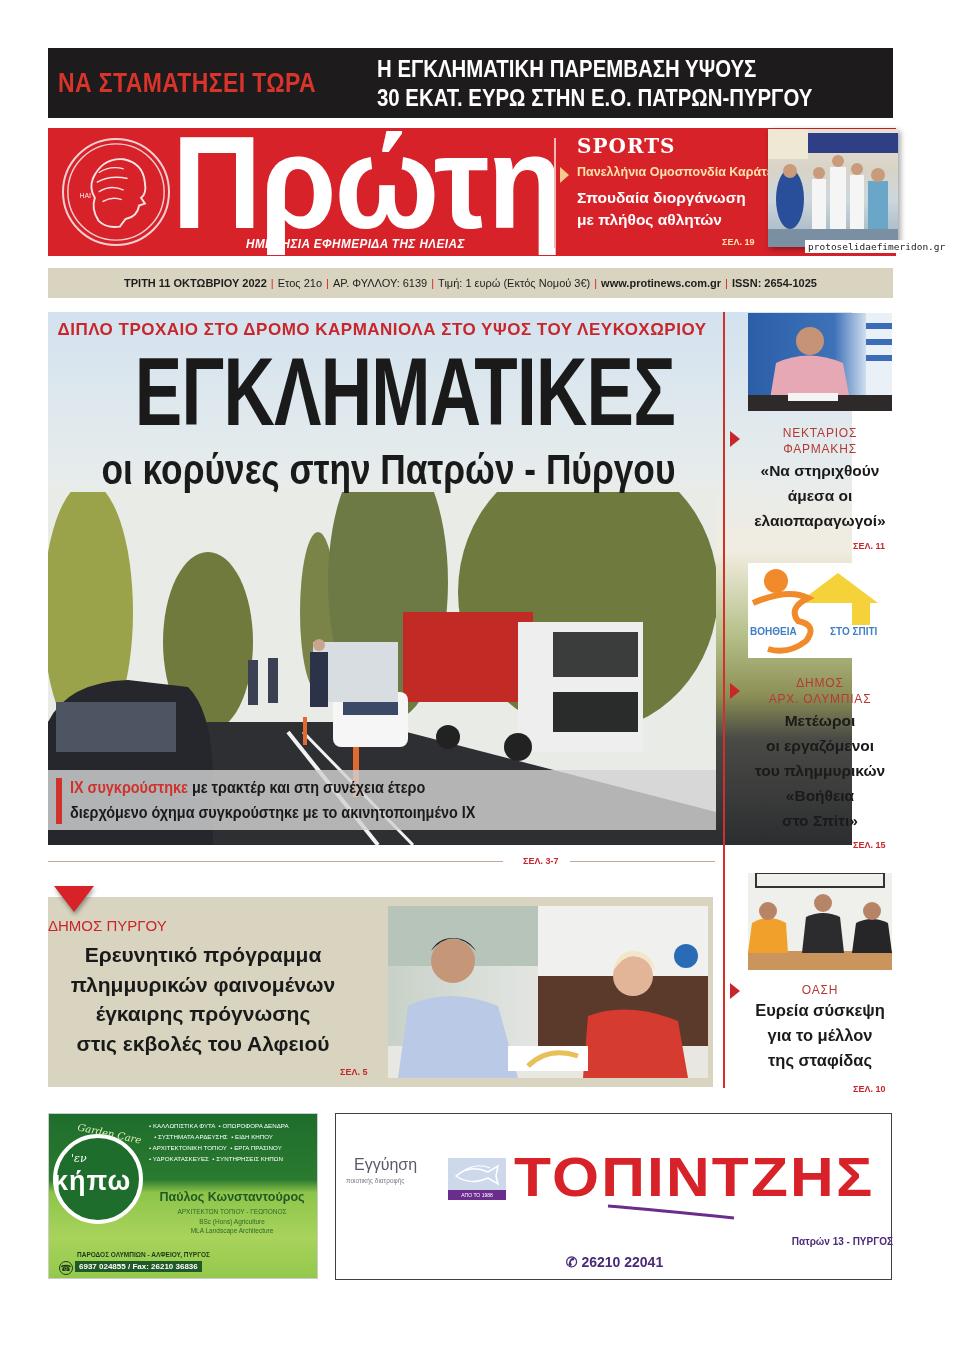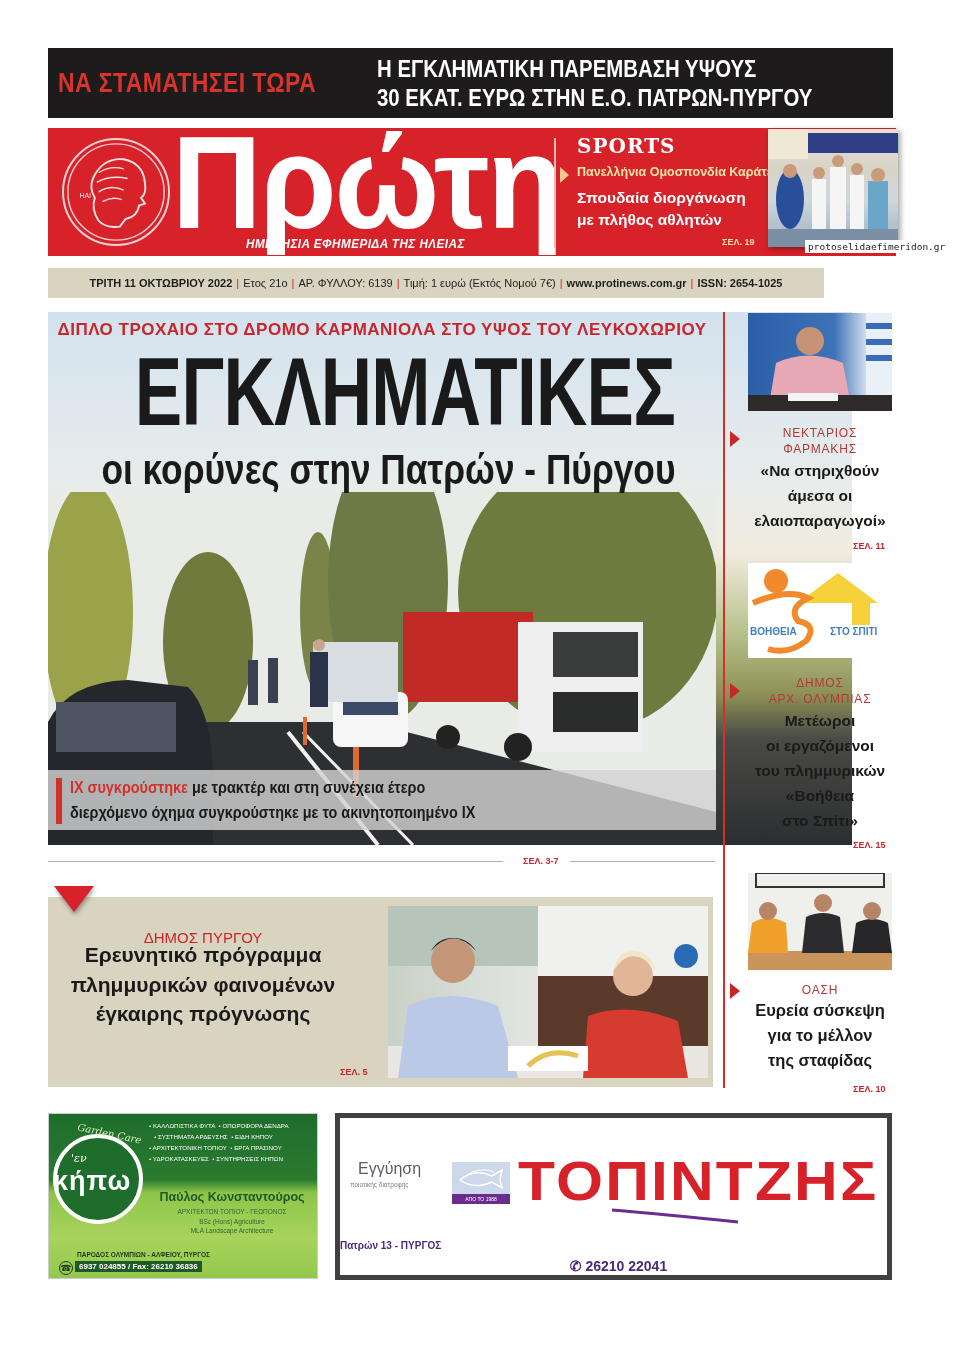--- a/index.html
+++ b/index.html
@@ -20,56 +20,56 @@
   .mast-divider { left: 554px; top: 138px; width: 2px; height: 110px; background: #f3b5b5; }
   .sports-title { left: 577px; top: 134px; color: #ffffff; font-family: "DejaVu Serif", serif; font-weight: bold; font-size: 20px; letter-spacing: 1px; }
   .sports-arrow { left: 560px; top: 167px; width: 0; height: 0; border-top: 8px solid transparent; border-bottom: 8px solid transparent; border-left: 9px solid #f6c98f; }
   .sports-sub { left: 577px; top: 165px; color: #ffe3a8; font-family: "Liberation Sans", sans-serif; font-size: 12.5px; font-weight: bold; white-space: nowrap; }
   .sports-headline { left: 577px; top: 187px; color: #ffffff; font-family: "Liberation Sans", sans-serif; font-size: 15.5px; font-weight: bold; line-height: 22px; white-space: nowrap; }
   .sports-page { left: 722px; top: 237px; color: #ffe3a8; font-family: "Liberation Sans", sans-serif; font-weight: bold; font-size: 9px; }
   .sports-photo { left: 768px; top: 129px; width: 130px; height: 118px; background: linear-gradient(180deg, #e7e0d3 0%, #d8d3c7 35%, #cdd7dc 60%, #9fb0c0 100%); box-shadow: 2px 2px 6px rgba(0,0,0,0.4); overflow: hidden; }
   .watermark { left: 805px; top: 240px; background: #ffffff; color: #222; font-family: "DejaVu Sans Mono", monospace; font-size: 9.5px; padding: 1px 3px; white-space: nowrap; }
 
   
-  .date-strip { left: 48px; top: 268px; width: 776px; height: 30px; background: #d9d4c0; display: flex; align-items: center; justify-content: center; font-family: "Liberation Sans", sans-serif; font-size: 11px; color: #1d1d1d; white-space: nowrap; }
+  .date-strip { left: 48px; top: 268px; width: 845px; height: 30px; background: #d9d4c0; display: flex; align-items: center; justify-content: center; font-family: "Liberation Sans", sans-serif; font-size: 11px; color: #1d1d1d; white-space: nowrap; }
   .date-strip .b { font-weight: bold; }
   .date-strip .sep { color: #d7222a; margin: 0 4px; }
 
   
   .main-story { left: 48px; top: 312px; width: 804px; height: 533px; overflow: hidden; background: linear-gradient(180deg, #d3e2ef 0%, #e6ecec 30%, #f1ece0 45%, #b8c28c 60%, #8c8f55 72%, #4a4b46 80%, #2c2d30 100%); }
   .main-photo { left: 0; top: 180px; width: 668px; height: 353px; }
   .kicker { left: 0; top: 8px; width: 668px; text-align: center; color: #c8262b; font-family: "Liberation Sans", sans-serif; font-weight: bold; font-size: 17px; letter-spacing: 0.5px; white-space: nowrap; }
   .headline { left: 0; top: 30px; width: 668px; text-align: center; color: #1a1a1a; font-family: "Liberation Sans", sans-serif; font-weight: bold; font-size: 96px; line-height: 100px; letter-spacing: -1px; transform: scaleX(0.74); transform-origin: center top; white-space: nowrap; }
   .subhead { left: 0; top: 134px; width: 668px; text-align: center; color: #1a1a1a; font-family: "Liberation Sans", sans-serif; font-weight: bold; font-size: 42px; line-height: 48px; transform: scaleX(0.84); transform-origin: center top; white-space: nowrap; }
   .caption-band { left: 0; top: 458px; width: 668px; height: 60px; background: rgba(210,210,210,0.82); }
   .caption-bar { left: 8px; top: 466px; width: 6px; height: 46px; background: #d0322b; }
   .caption { left: 22px; top: 463px; font-family: "Liberation Sans", sans-serif; font-weight: bold; font-size: 16px; line-height: 25px; color: #1a1a1a; white-space: nowrap; transform: scaleX(0.9); transform-origin: left top; }
   .caption .hl { color: #d0322b; }
 
   .divider-line { height: 1px; background: #c9a89a; }
   .page-ref { color: #c8262b; font-family: "Liberation Sans", sans-serif; font-weight: bold; font-size: 9px; white-space: nowrap; }
 
   
   .story2-box { left: 48px; top: 897px; width: 665px; height: 190px; background: #d9d4c0; }
   .story2-tri { left: 54px; top: 886px; width: 0; height: 0; border-left: 20px solid transparent; border-right: 20px solid transparent; border-top: 26px solid #d7222a; filter: drop-shadow(1px 3px 2px rgba(0,0,0,0.35)); }
-  .story2-kicker { left: 48px; top: 917px; width: 310px; text-align: center; color: #c8262b; font-family: "Liberation Sans", sans-serif; font-size: 15px; margin-top: 12px; }
+  .story2-kicker { left: 48px; top: 917px; width: 310px; text-align: left; color: #c8262b; font-family: "Liberation Sans", sans-serif; font-size: 15px; }
   .story2-head { left: 48px; top: 940px; width: 310px; text-align: center; color: #1a1a1a; font-family: "Liberation Sans", sans-serif; font-weight: bold; font-size: 21px; line-height: 29.5px; }
   .story2-page { left: 340px; top: 1067px; }
   .story2-photo { left: 388px; top: 906px; width: 320px; height: 172px; background: linear-gradient(90deg, #c8d1c8 0%, #dfe3df 40%, #e9e6e2 55%, #5f3c2d 85%, #4a2f23 100%); overflow: hidden; }
 
   
   .right-rule { left: 723px; top: 312px; width: 2px; height: 776px; background: #d0322b; }
   .side-arrow { width: 0; height: 0; border-top: 8px solid transparent; border-bottom: 8px solid transparent; border-left: 10px solid #c8262b; }
   .side-photo { left: 748px; width: 144px; overflow: hidden; }
   .side-kicker { left: 735px; width: 170px; text-align: center; color: #b53a35; font-family: "Liberation Sans", sans-serif; font-size: 12px; line-height: 16px; letter-spacing: 0.8px; }
   .side-head { left: 735px; width: 170px; text-align: center; color: #1a1a1a; font-family: Liberation Sans, sans-serif; font-weight: bold; font-size: 15.5px; line-height: 25px; }
 
   
   .ad-garden { left: 48px; top: 1113px; width: 270px; height: 166px; background: linear-gradient(180deg, #1f6d2c 0%, #2a7a2f 40%, #8dc44a 48%, #a8d35c 75%, #94c84c 100%); overflow: hidden; border: 1px solid #ccc; }
-  .ad-topintzis { left: 335px; top: 1113px; width: 557px; height: 167px; background: #ffffff; border: 5px solid #404040; }
+  .ad-topintzis { left: 335px; top: 1113px; width: 557px; height: 167px; background: #ffffff; border: 1px solid #404040; }
 </style>
 </head>
 <body>
 
 <div class="abs top-banner">
   <div class="left">ΝΑ ΣΤΑΜΑΤΗΣΕΙ ΤΩΡΑ</div>
   <div class="right">
     <div>Η ΕΓΚΛΗΜΑΤΙΚΗ ΠΑΡΕΜΒΑΣΗ ΥΨΟΥΣ</div>
     <div>30 ΕΚΑΤ. ΕΥΡΩ ΣΤΗΝ Ε.Ο. ΠΑΤΡΩΝ-ΠΥΡΓΟΥ</div>
   </div>
@@ -114,21 +114,21 @@
 </div>
 <div class="abs watermark">protoselidaefimeridon.gr</div>
 
 <div class="abs date-strip">
   <span class="b">ΤΡΙΤΗ 11 ΟΚΤΩΒΡΙΟΥ 2022</span>
   <span class="sep">|</span>
   <span>Ετος 21ο</span>
   <span class="sep">|</span>
   <span>ΑΡ. ΦΥΛΛΟΥ: 6139</span>
   <span class="sep">|</span>
-  <span>Τιμή: 1 ευρώ (Εκτός Νομού 7€)</span>
+  <span>Τιμή: 1 ευρώ (Εκτός Νομού 3€)</span>
   <span class="sep">|</span>
   <span class="b">www.protinews.com.gr</span>
   <span class="sep">|</span>
   <span class="b">ISSN: 2654-1025</span>
 </div>
 
 <div class="abs main-story">
   <svg class="abs main-photo" viewBox="0 0 668 353" preserveAspectRatio="none">
     <rect x="0" y="0" width="668" height="353" fill="#e9ebe6"></rect>
 
@@ -180,20 +180,21 @@
 <div class="abs page-ref" style="left:523px; top:856px;">ΣΕΛ. 3-7</div>
 <div class="abs divider-line" style="left:570px; top:861px; width:145px;"></div>
 
 <div class="abs story2-box"></div>
 <div class="abs story2-tri"></div>
 <div class="abs story2-kicker">ΔΗΜΟΣ ΠΥΡΓΟΥ</div>
 <div class="abs story2-head">
   <div>Ερευνητικό πρόγραμμα</div>
   <div>πλημμυρικών φαινομένων</div>
   <div>έγκαιρης πρόγνωσης</div>
+  <div>στις εκβολές του Αλφειού</div>
 </div>
 <div class="abs page-ref story2-page">ΣΕΛ. 5</div>
 <div class="abs story2-photo">
   <svg width="320" height="172" viewBox="0 0 320 172">
     <rect x="0" y="0" width="150" height="60" fill="#b7c4b9"></rect>
     <rect x="150" y="0" width="170" height="70" fill="#f0f0ee"></rect>
     <rect x="150" y="70" width="170" height="80" fill="#5b3a2b"></rect>
     <rect x="0" y="140" width="320" height="32" fill="#e9e7e2"></rect>
     <path d="M10 172 L20 100 Q60 80 110 100 L130 172 Z" fill="#b9c9e6"></path>
     <circle cx="65" cy="55" r="22" fill="#c59678"></circle>
@@ -308,17 +309,17 @@
     <svg width="58" height="32" viewBox="0 0 58 32">
       <path d="M8 18 Q22 6 40 14 L50 8 L48 18 L50 26 L40 20 Q22 28 8 18 Z" fill="none" stroke="#ffffff" stroke-width="1.5"></path>
       <path d="M14 14 Q28 4 42 10" fill="none" stroke="#ffffff" stroke-width="1.2"></path>
     </svg>
     <div class="abs" style="left:0; top:32px; width:58px; height:10px; background:#6a2d8e; color:#fff; font-size:5px; text-align:center; line-height:10px; font-family:'Liberation Sans',sans-serif;">ΑΠΟ ΤΟ 1988</div>
   </div>
   <div class="abs" style="left:178px; top:30px; color:#d7222a; font-family:'Liberation Sans',sans-serif; font-weight:bold; font-size:56px; letter-spacing:2px; transform:scaleX(1.08); transform-origin:left top;">ΤΟΠΙΝΤΖΗΣ</div>
   <svg class="abs" style="left:270px; top:88px;" width="130" height="20" viewBox="0 0 130 20">
     <path d="M2 4 Q50 8 128 16" stroke="#6a2d8e" stroke-width="3" fill="none"></path>
   </svg>
-  <div class="abs" style="left:0; top:122px; width:557px; text-align:left; color:#4a2a7a; font-family:'Liberation Sans',sans-serif; font-weight:bold; font-size:10px;">Πατρών 13 - ΠΥΡΓΟΣ</div>
+  <div class="abs" style="left:0; top:122px; width:557px; text-align:right; color:#4a2a7a; font-family:'Liberation Sans',sans-serif; font-weight:bold; font-size:10px;">Πατρών 13 - ΠΥΡΓΟΣ</div>
   <div class="abs" style="left:0; top:140px; width:557px; text-align:center; color:#4a2a7a; font-family:'Liberation Sans',sans-serif; font-weight:bold; font-size:14px;">
     <span>✆ </span><span>26210 22041</span>
   </div>
 </div>
 
 </body></html>

